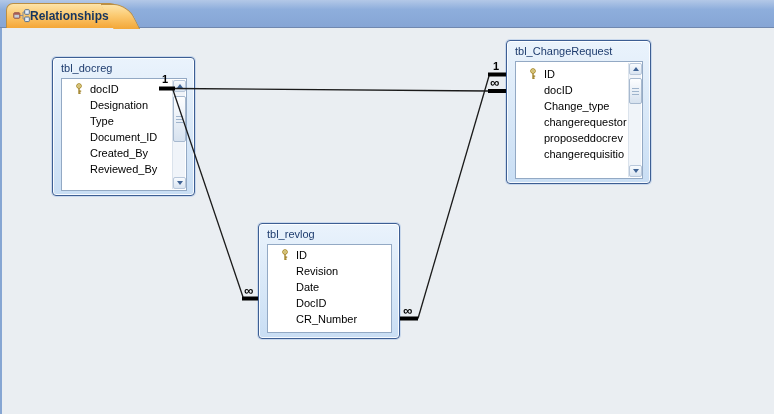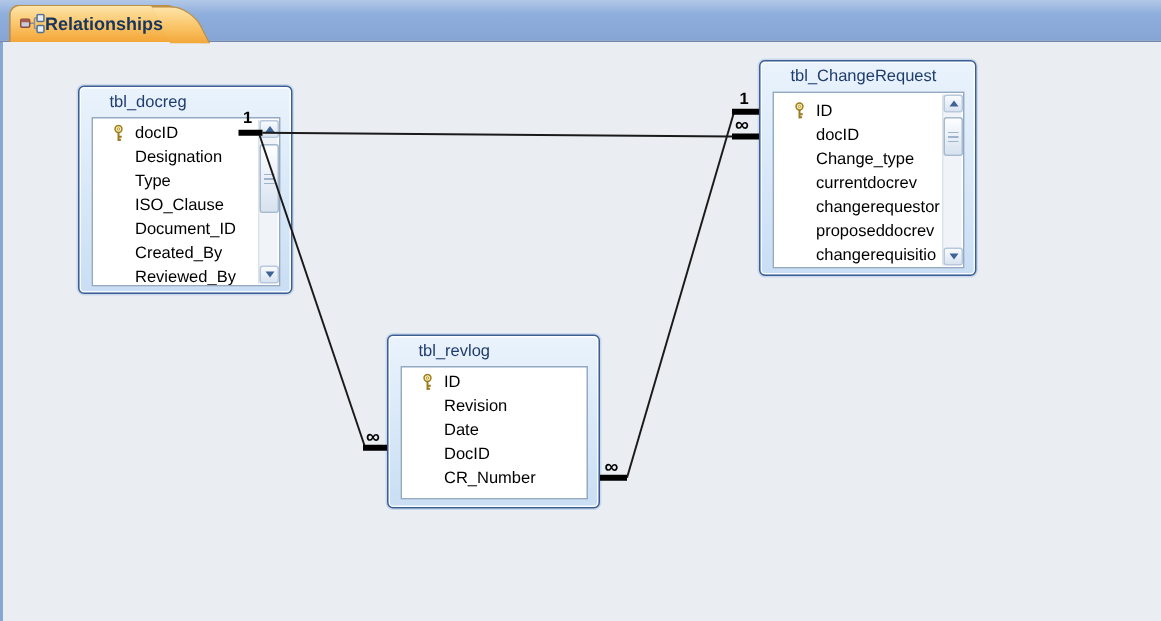--- a/index.html
+++ b/index.html
@@ -21,21 +21,21 @@
   .doc-tab .tab-label { font-size:12px; font-weight:bold; color:#16355F; white-space:nowrap; }
 
   
   .canvas { position:absolute; left:0; top:28px; width:774px; height:386px;
     background:#EAEEF2; border-left:2px solid #86A6D3; }
 
   
   .table-box { position:absolute; border:1px solid #3D5E93; border-radius:4px;
     background:linear-gradient(#EAF3FC, #C9DEF4);
     box-shadow: inset 0 0 0 1px rgba(255,255,255,0.85), 0 0 0 1px #C9D8EC; }
-  .table-header { height:20px; line-height:20px; padding-left:20px; font-size:11px; color:#1E3C6E;
+  .table-header { height:20px; line-height:20px; padding-left:8px; font-size:11px; color:#1E3C6E;
     white-space:nowrap; overflow:hidden; }
   .table-body { position:absolute; left:8px; right:7px; top:20px; background:#FFFFFF;
     border:1px solid #93A9C4; overflow:hidden; padding-top:2px; }
   .field-row { position:relative; height:16px; line-height:16px; font-size:11px; color:#000;
     padding-left:28px; white-space:nowrap; overflow:hidden; }
   .key-icon { position:absolute; left:12px; top:2px; width:10px; height:12px; }
 
   
   .scrollbar { position:absolute; top:1px; bottom:1px; right:1px; width:13px;
     background:#F0F4F9; border-left:1px solid #DBE3EC; }
@@ -87,21 +87,20 @@
       <div class="field-row">
         <svg class="key-icon" viewBox="0 0 10 12">
           <circle cx="5" cy="3" r="2.3" fill="#FBEFA6" stroke="#9C7C1E" stroke-width="1"></circle>
           <circle cx="5" cy="3" r="0.8" fill="#FFFFFF" stroke="#9C7C1E" stroke-width="0.5"></circle>
           <path d="M5 5.3 V11 M5 8.2 h2.2 M5 10.2 h1.7" stroke="#9C7C1E" stroke-width="1.3" fill="none"></path>
         </svg>
         <span>docID</span>
       </div>
       <div class="field-row"><span>Designation</span></div>
       <div class="field-row"><span>Type</span></div>
-      <div class="field-row"><span>ISO_Clause</span></div>
       <div class="field-row"><span>Document_ID</span></div>
       <div class="field-row"><span>Created_By</span></div>
       <div class="field-row"><span>Reviewed_By</span></div>
       <div class="scrollbar">
         <div class="sb-btn up">
             <span class="tri-up"></span>
           </div>
         <div class="sb-thumb" style="top:16px; height:46px;"></div>
         <div class="sb-btn down">
             <span class="tri-down"></span>
@@ -118,21 +117,20 @@
       <div class="field-row">
         <svg class="key-icon" viewBox="0 0 10 12">
           <circle cx="5" cy="3" r="2.3" fill="#FBEFA6" stroke="#9C7C1E" stroke-width="1"></circle>
           <circle cx="5" cy="3" r="0.8" fill="#FFFFFF" stroke="#9C7C1E" stroke-width="0.5"></circle>
           <path d="M5 5.3 V11 M5 8.2 h2.2 M5 10.2 h1.7" stroke="#9C7C1E" stroke-width="1.3" fill="none"></path>
         </svg>
         <span>ID</span>
       </div>
       <div class="field-row"><span>docID</span></div>
       <div class="field-row"><span>Change_type</span></div>
-      <div class="field-row"><span>currentdocrev</span></div>
       <div class="field-row"><span>changerequestor</span></div>
       <div class="field-row"><span>proposeddocrev</span></div>
       <div class="field-row"><span>changerequisitio</span></div>
       <div class="scrollbar">
         <div class="sb-btn up">
             <span class="tri-up"></span>
           </div>
         <div class="sb-thumb" style="top:15px; height:26px;"></div>
         <div class="sb-btn down">
             <span class="tri-down"></span>

